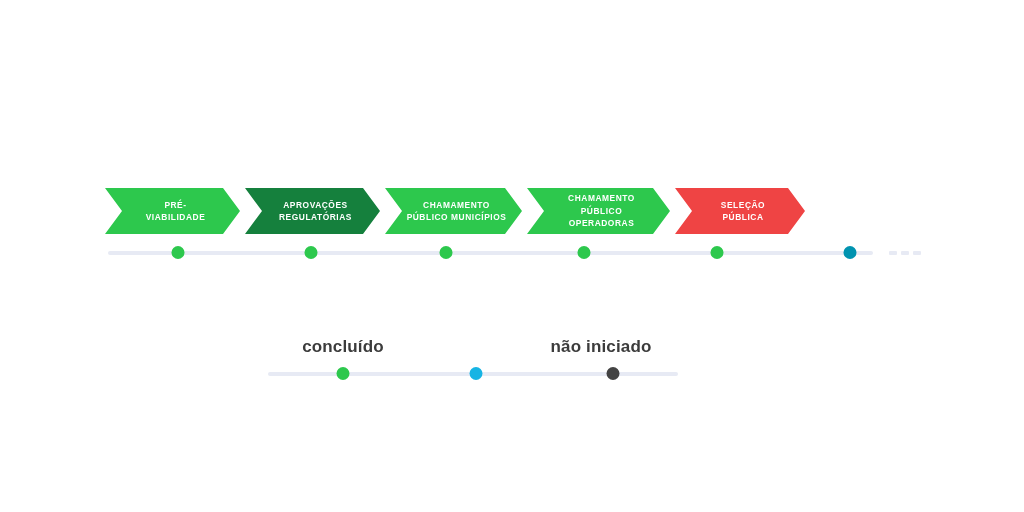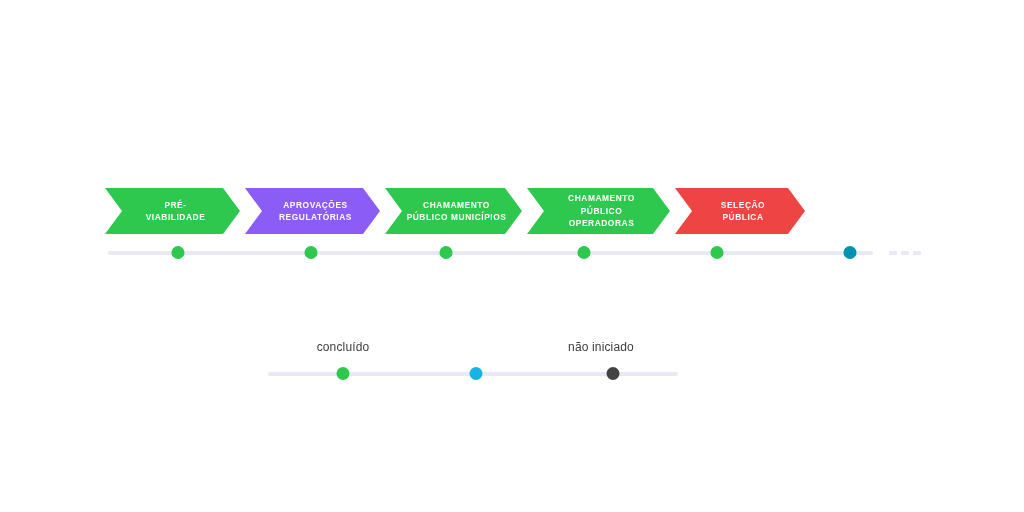--- a/index.html
+++ b/index.html
@@ -106,22 +106,22 @@
   }
   .legend-entry {
     position: absolute;
     top: 0;
     transform: translateX(-50%);
     text-align: center;
     width: 150px;
   }
   .legend-text {
     display: block;
-    font-size: 12px;
-    font-weight: normal;
+    font-size: 17px;
+    font-weight: bold;
     color: #3c3c3c;
     letter-spacing: 0.15px;
     line-height: 14px;
     white-space: nowrap;
   }
   .legend-dot {
     position: absolute;
     top: 27px;
     width: 13px;
     height: 13px;
@@ -132,21 +132,21 @@
 </head>
 <body>
 
 <div id="process-row">
 
   <div class="chevron" style="background: rgb(45, 200, 77); width: 135px; flex: 0 0 135px;">
     <span class="chevron-label">PRÉ-
 VIABILIDADE</span>
   </div>
 
-  <div class="chevron" style="background: #8b5cf6; width: 135px; flex: 0 0 135px;">
+  <div class="chevron" style="background: #15803d; width: 135px; flex: 0 0 135px;">
     <span class="chevron-label">APROVAÇÕES
 REGULATÓRIAS</span>
   </div>
 
   <div class="chevron" style="background: rgb(45, 200, 77); width: 137px; flex: 0 0 137px;">
     <span class="chevron-label">CHAMAMENTO
 PÚBLICO MUNICÍPIOS</span>
   </div>
 
   <div class="chevron" style="background: rgb(45, 200, 77); width: 143px; flex: 0 0 143px;">

